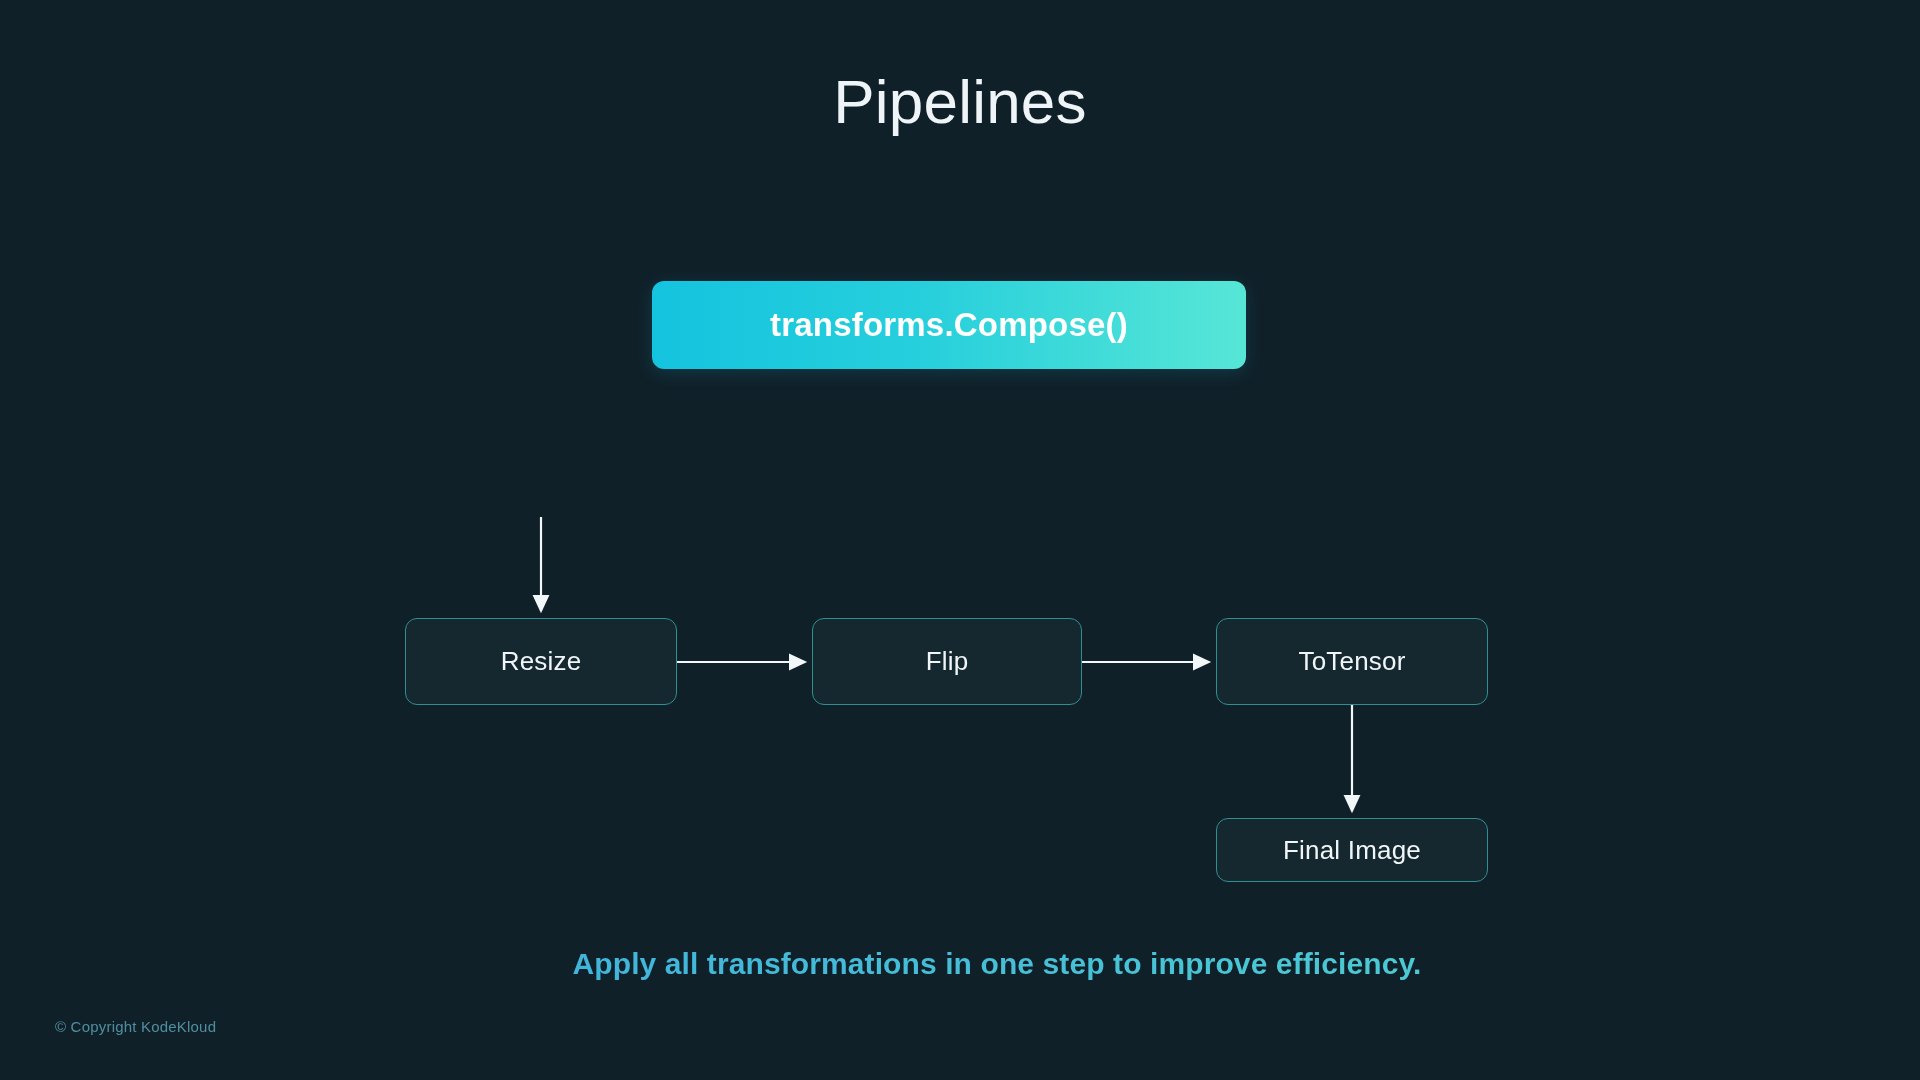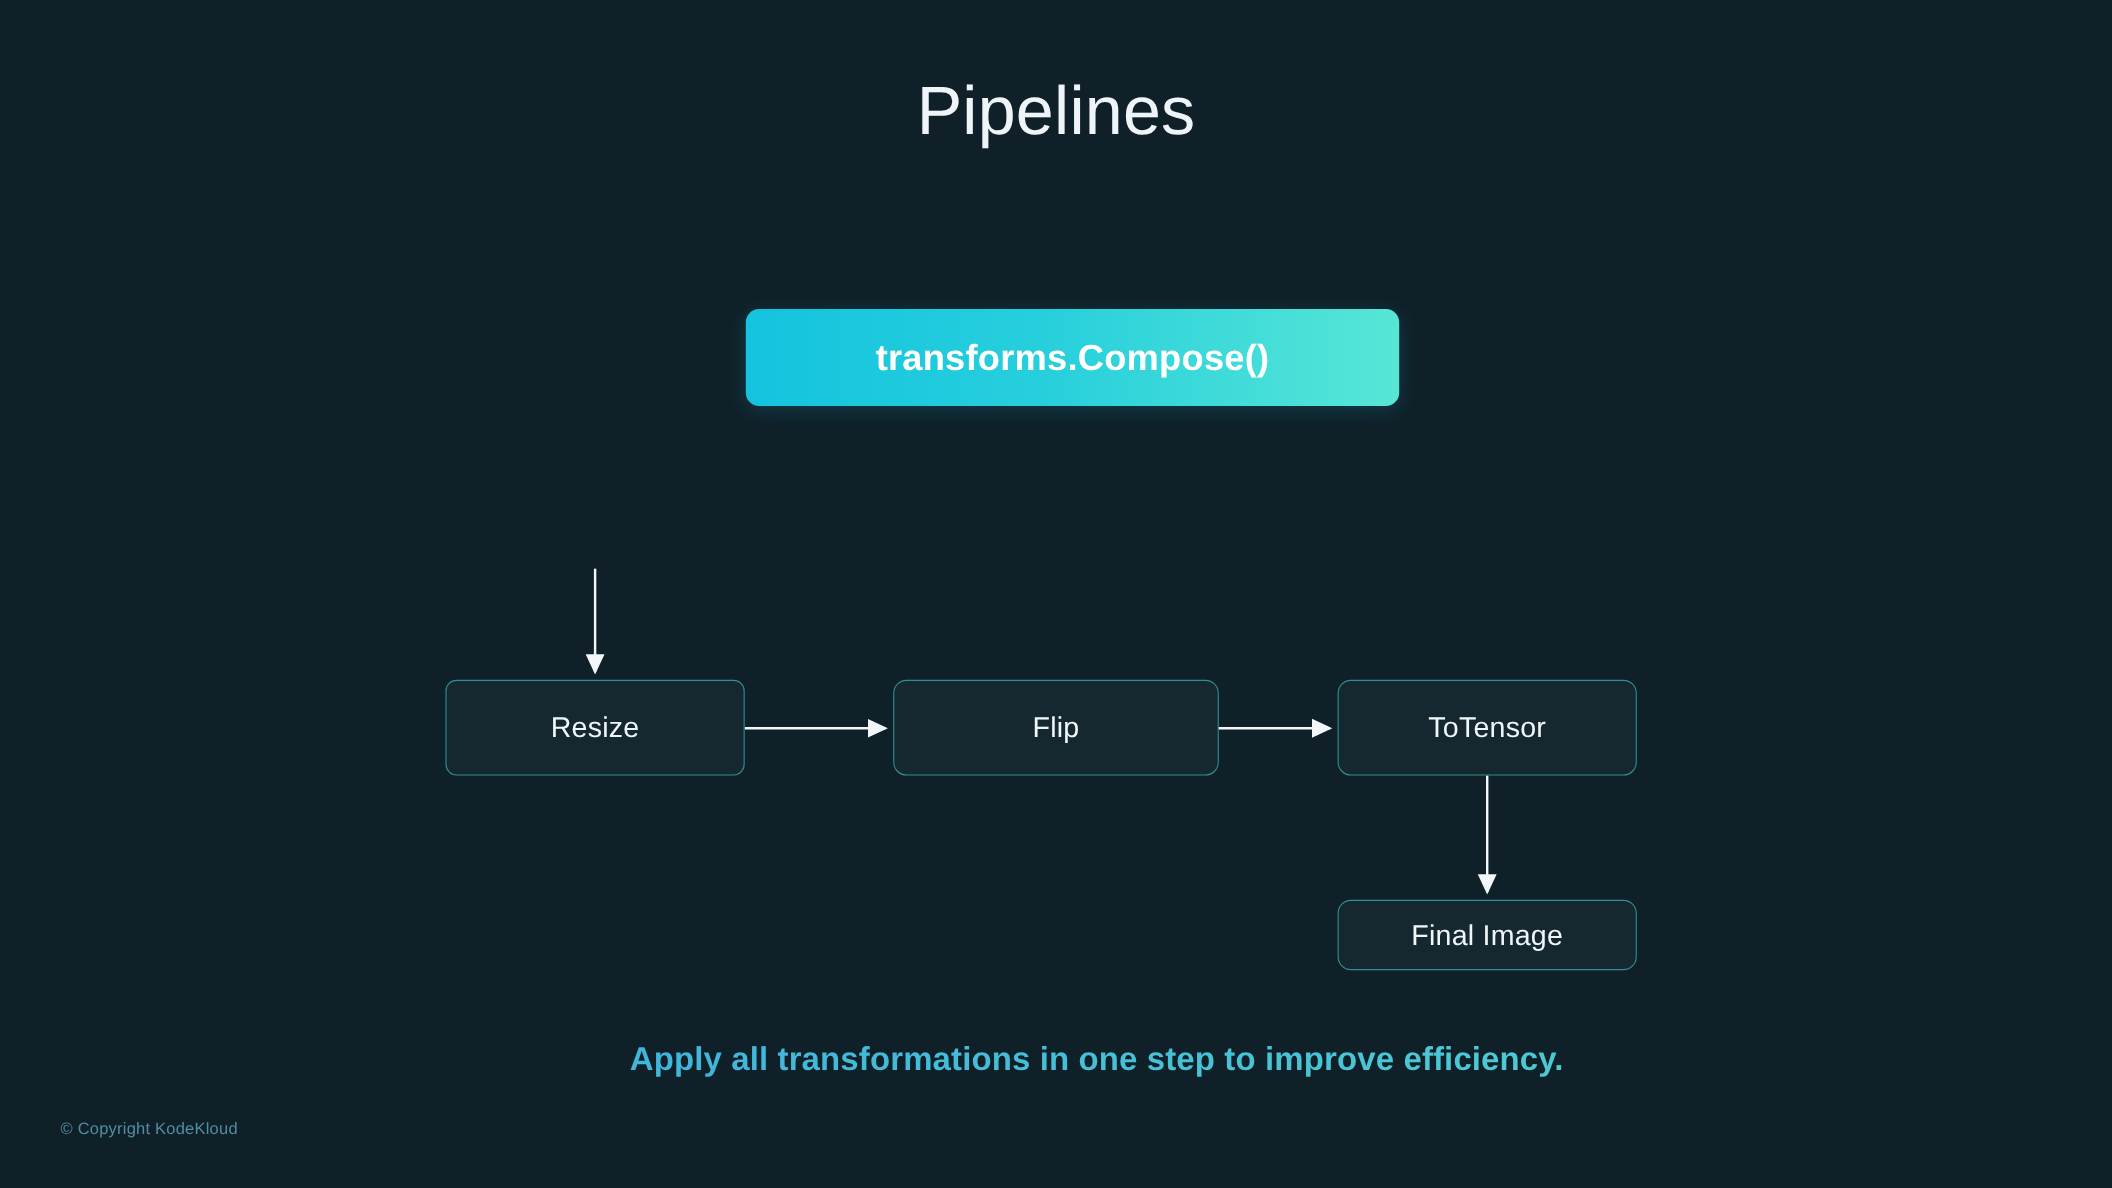--- a/index.html
+++ b/index.html
@@ -32,21 +32,21 @@
     font-size: 62px;
     font-weight: 400;
     color: #eef4f7;
     letter-spacing: 0.2px;
     line-height: 1.1;
   }
 
   
   .compose-banner {
     position: absolute;
-    left: 678px;
+    left: 652px;
     top: 281px;
     width: 594px;
     height: 88px;
     border-radius: 12px;
     background: linear-gradient(90deg, #14c3de 0%, #26cfdc 45%, #57e6d6 100%);
     display: flex;
     align-items: center;
     justify-content: center;
     box-shadow: 0 4px 18px rgba(20, 195, 222, 0.16);
   }
@@ -69,22 +69,22 @@
     box-sizing: border-box;
   }
   .node .node-label {
     font-size: 26px;
     font-weight: 400;
     color: #f0f6f8;
     letter-spacing: 0.2px;
   }
 
   #node-original { left: 405px; top: 430px; width: 272px; height: 87px; }
-  #node-resize   { left: 405px; top: 618px; width: 272px; height: 87px; border-radius: 10px; }
-  #node-flip     { left: 812px; top: 618px; width: 296px; height: 87px; }
+  #node-resize   { left: 405px; top: 618px; width: 272px; height: 87px; }
+  #node-flip     { left: 812px; top: 618px; width: 270px; height: 87px; }
   #node-totensor { left: 1216px; top: 618px; width: 272px; height: 87px; }
   #node-final    { left: 1216px; top: 818px; width: 272px; height: 64px; }
 
   
   #connectors {
     position: absolute;
     left: 0;
     top: 0;
     width: 1920px;
     height: 1080px;

